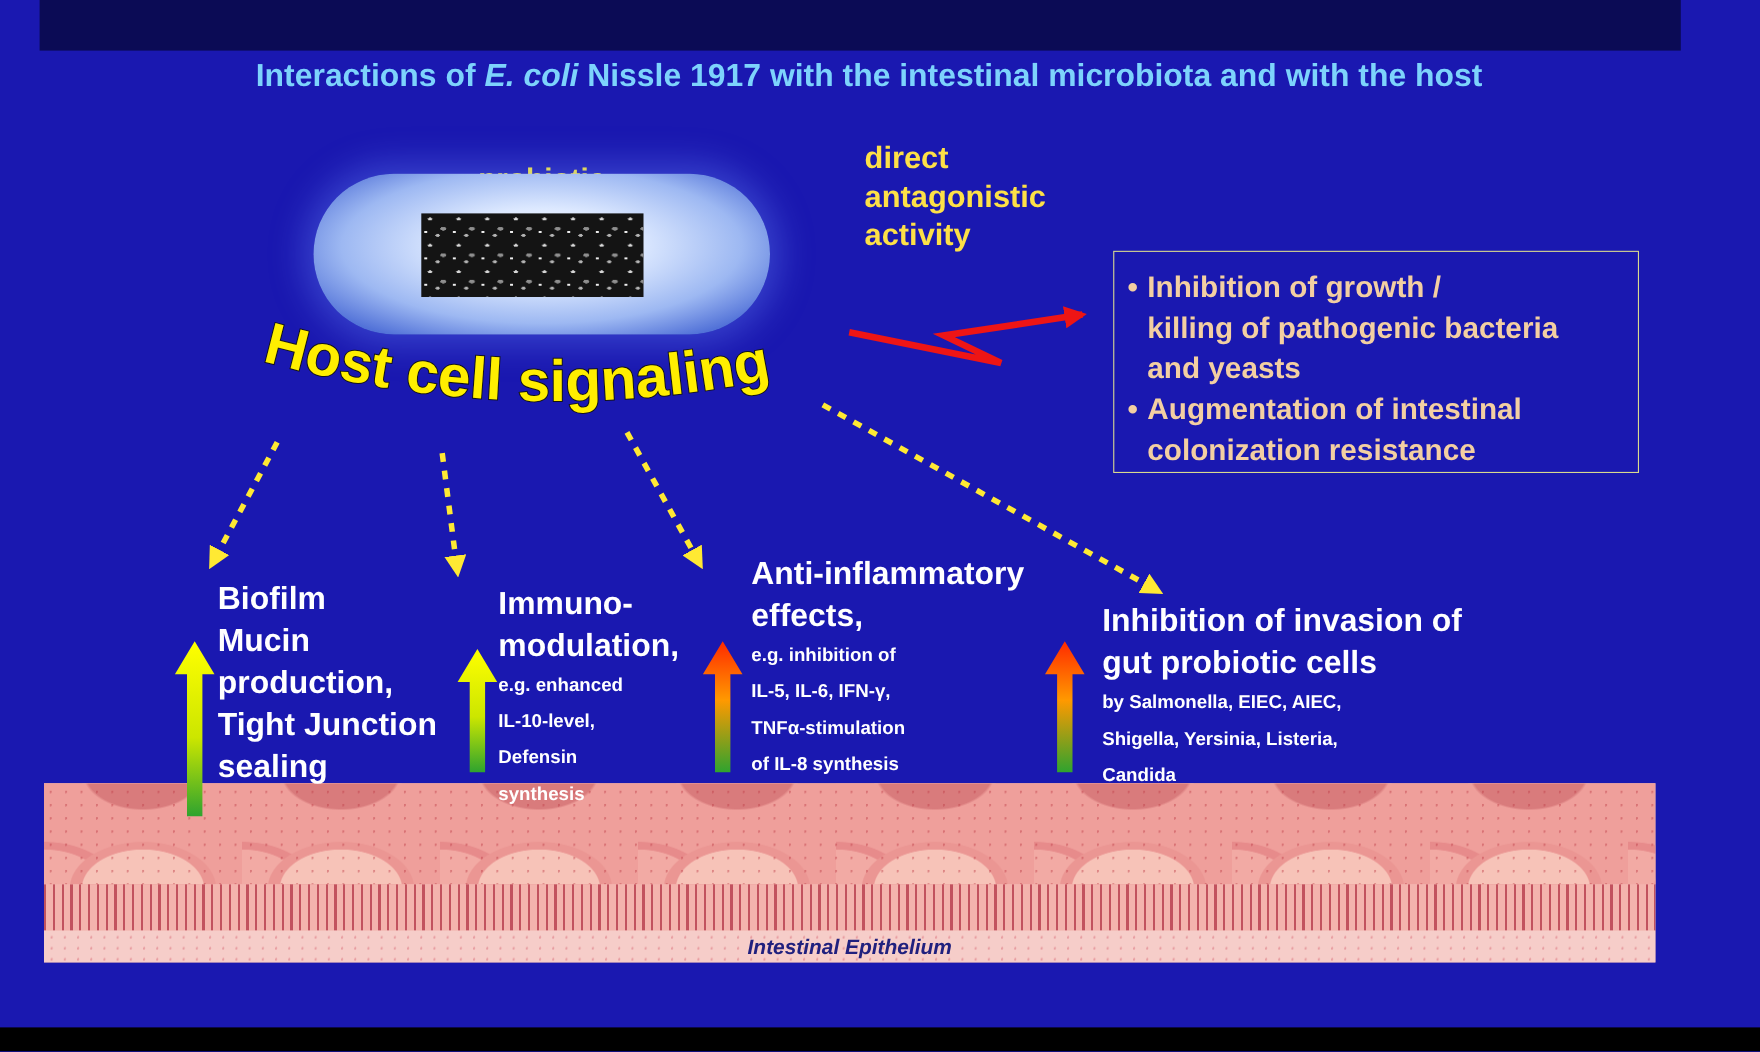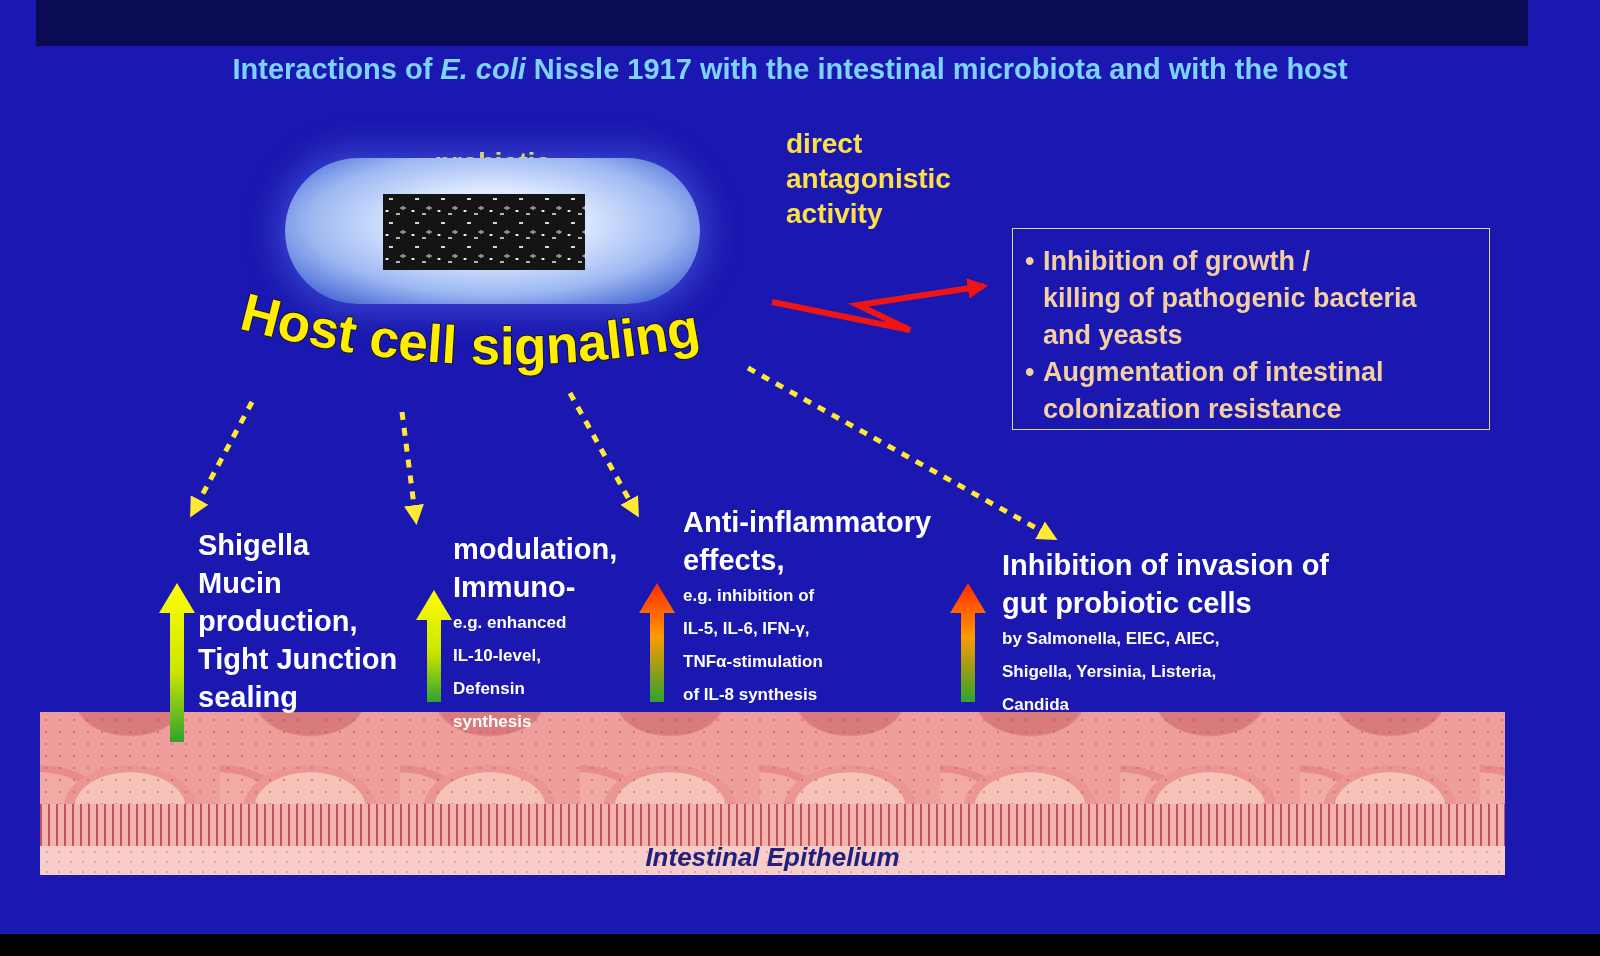--- a/index.html
+++ b/index.html
@@ -94,21 +94,21 @@
     background:repeating-linear-gradient(90deg, #c2525e 0 2px, #f4b3ad 2px 8px);
   }
   .ebase {
     position:absolute; left:0; right:0; top:134px; bottom:0;
     background-color:#f6cdc9;
     background-image:radial-gradient(2px 2px at 7px 6px, rgba(220,120,130,.55) 0 50%, transparent 60%);
     background-size:12px 10px;
   }
   .caption {
     position:absolute; left:0; right:0; bottom:2px; text-align:center;
-    color:#20207e; font-size:26px; font-weight:bold; font-style:italic;
+    color:#20207e; font-size:19px; font-weight:bold; font-style:italic;
   }
 
   .overlay { position:absolute; left:0; top:0; z-index:3; pointer-events:none; }
 
   .bottom-bar { position:absolute; left:0; top:934px; width:1600px; height:22px; background:#000000; }
 </style>
 </head>
 <body>
 
 <div class="epithelium">
@@ -192,32 +192,32 @@
     <span class="bullet">•</span>
     <div>
         <div>Augmentation of intestinal</div>
         <div>colonization resistance</div>
       </div>
   </div>
 </div>
 
 <div class="mech m1">
   <div class="hl">
-      <div>Shigella</div>
+      <div>Biofilm</div>
       <div>Mucin</div>
       <div>production,</div>
       <div>Tight Junction</div>
       <div>sealing</div>
     </div>
 </div>
 
 <div class="mech m2">
   <div class="hl">
+      <div>Immuno-</div>
       <div>modulation,</div>
-      <div>Immuno-</div>
     </div>
   <div class="dl">
       <div>e.g. enhanced</div>
       <div>IL-10-level,</div>
       <div>Defensin</div>
       <div>synthesis</div>
     </div>
 </div>
 
 <div class="mech m3">

